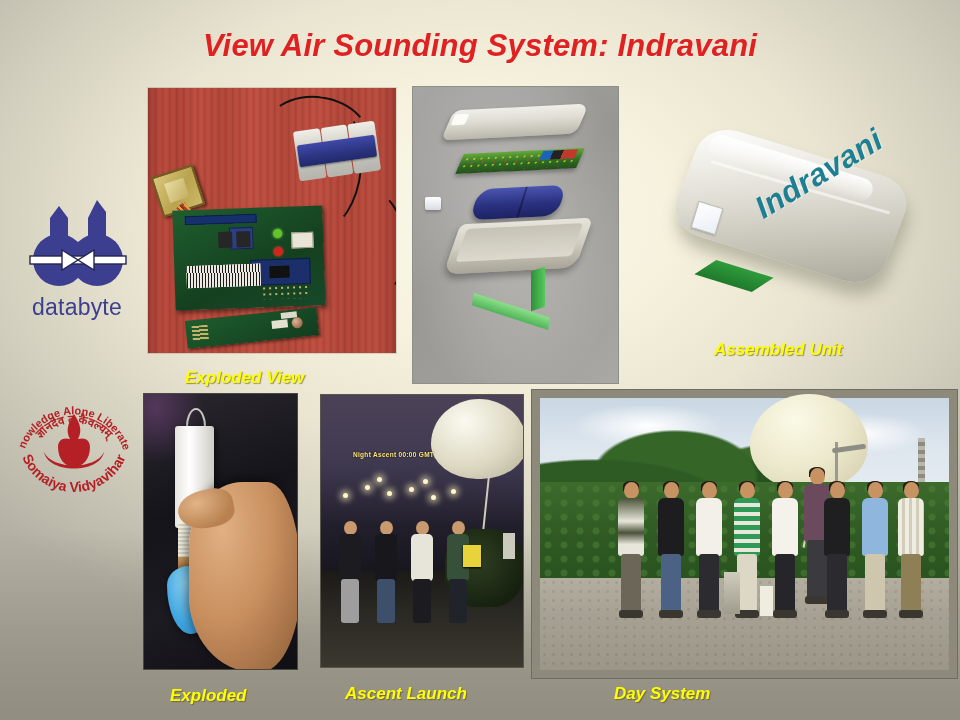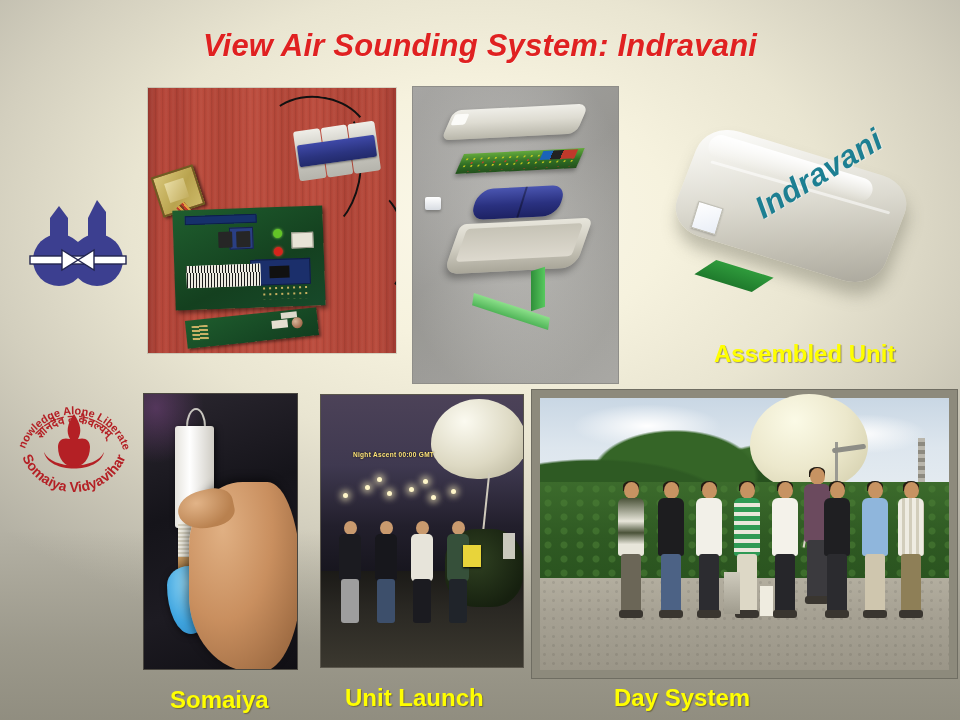--- a/index.html
+++ b/index.html
@@ -25,21 +25,21 @@
   
   #title{
     position:absolute;top:28px;left:0;width:960px;text-align:center;z-index:40;
     color:#e02121;font-weight:bold;font-style:italic;font-size:31px;
     letter-spacing:.2px;
     text-shadow:0 1px 0 rgba(255,255,255,.45);
   }
 
   
   .cap{
-    color:#ffff00;font-weight:bold;font-size:24px;
+    color:#ffff00;font-weight:bold;font-style:italic;font-size:17px;
     text-shadow:1px 1px 1px rgba(80,70,20,.55);white-space:nowrap;
   }
 
   
   .photo{position:absolute;overflow:hidden;z-index:10;}
 
   
   #ph-hardware{left:148px;top:88px;width:248px;height:265px;
     background:
       linear-gradient(90deg,#9e3a30 0%, #b8473a 6%, #ad4135 12%, #bb4b3c 20%,
@@ -279,20 +279,21 @@
   <div id="logo-databyte">
     <svg id="db-mark" viewBox="0 0 100 96">
       <circle cx="31" cy="64" r="26" fill="#3c3f90"></circle>
       <circle cx="69" cy="64" r="26" fill="#3c3f90"></circle>
       <path d="M22 66 L22 22 L31 10 L40 22 L40 66 Z" fill="#3c3f90"></path>
       <path d="M60 66 L60 22 L69 4 L78 16 L78 66 Z" fill="#3c3f90"></path>
       <rect x="2" y="60" width="96" height="8" fill="#ffffff" stroke="#23264f" stroke-width="1.4"></rect>
       <polygon points="34,54 50,64 34,74" fill="#ffffff" stroke="#23264f" stroke-width="1.4"></polygon>
       <polygon points="66,54 50,64 66,74" fill="#ffffff" stroke="#23264f" stroke-width="1.4"></polygon>
     </svg>
+    <div id="db-text">databyte</div>
   </div>
 
   <svg id="logo-somaiya" viewBox="0 0 132 118">
     <defs>
       <path id="arcTop" d="M16,78 A52,52 0 0 1 116,78" fill="none"></path>
       <path id="arcTop2" d="M24,80 A44,44 0 0 1 108,80" fill="none"></path>
       <path id="arcBot" d="M10,62 A56,56 0 0 0 122,62" fill="none"></path>
     </defs>
     <text font-family="&quot;Liberation Sans&quot;, sans-serif" font-size="11" fill="#b42025" font-weight="bold">
       <textPath href="#arcTop" startOffset="50%" text-anchor="middle">Knowledge Alone Liberates</textPath>
@@ -334,20 +335,21 @@
       <div class="bcode"></div>
       <div class="pads"></div>
     </div>
     <div id="pcb-ant">
       <div class="pin"></div>
       <div class="wht"></div>
       <div class="sen"></div>
       <div class="sen2"></div>
     </div>
   </div>
+  <div class="lbl cap" style="left:185px;top:368px;">Exploded View</div>
 
   <div class="photo" id="ph-exploded">
     <div class="vig"></div>
     <div id="ex-lid"></div>
     <div id="ex-pcb">
       <div class="dots"></div>
       <div class="blk"></div>
     </div>
     <div id="ex-batt"></div>
     <div id="ex-chip"></div>
@@ -374,21 +376,21 @@
   <div class="photo" id="ph-unwinder">
     <div id="uw-purple"></div>
     <div id="uw-hook"></div>
     <div id="uw-tube"></div>
     <div id="uw-thread"></div>
     <div id="uw-cork"></div>
     <div id="uw-balloon"></div>
     <div id="uw-hand"></div>
     <div id="uw-thumb"></div>
   </div>
-  <div class="lbl cap" style="left:170px;top:686px;">Somaiya</div>
+  <div class="lbl cap" style="left:170px;top:686px;">Exploded</div>
 
   <div class="photo" id="ph-night">
     <div id="nt-balloon"></div>
     <div id="nt-line"></div>
     <div id="nt-lights">
       <i style="left:4px;top:18px"></i>
         <i style="left:26px;top:10px"></i>
         <i style="left:48px;top:16px"></i>
       <i style="left:70px;top:12px"></i>
         <i style="left:92px;top:20px"></i>
@@ -415,21 +417,21 @@
     </div>
     <div class="nt-p" style="left:124px;">
       <div class="hd"></div>
         <div class="bd" style="background:#36503a"></div>
         <div class="lg" style="background:#20242a"></div>
     </div>
     <div id="nt-pkg"></div>
     <div id="nt-pkg2"></div>
     <div id="nt-ov">Night Ascent 00:00 GMT</div>
   </div>
-  <div class="lbl cap" style="left:345px;top:684px;">Unit Launch</div>
+  <div class="lbl cap" style="left:345px;top:684px;">Ascent Launch</div>
 
   <div class="photo" id="ph-day">
     <div id="dl-sky"></div>
     <div id="dl-cloud1"></div>
     <div id="dl-cloud2"></div>
     <div id="dl-foliage"></div>
     <div id="dl-balloon"></div>
     <div id="dl-pole"></div>
     <div id="dl-lamp"></div>
     <div id="dl-tower"></div>

